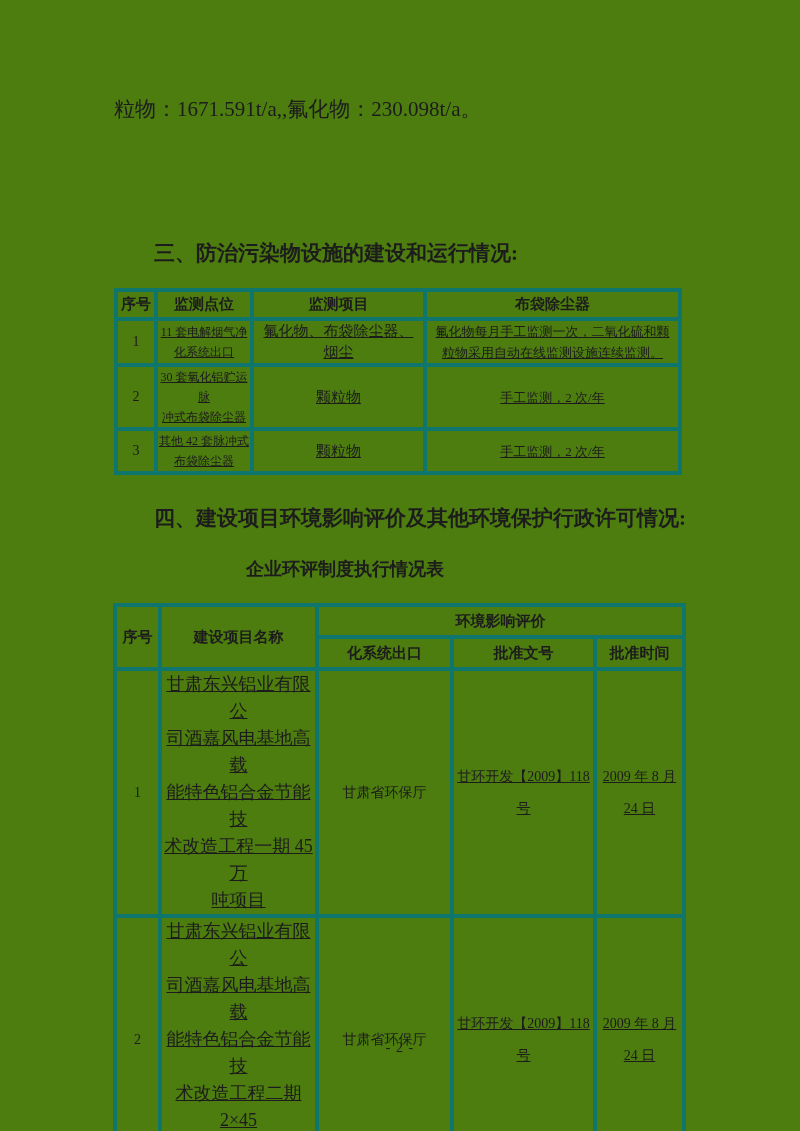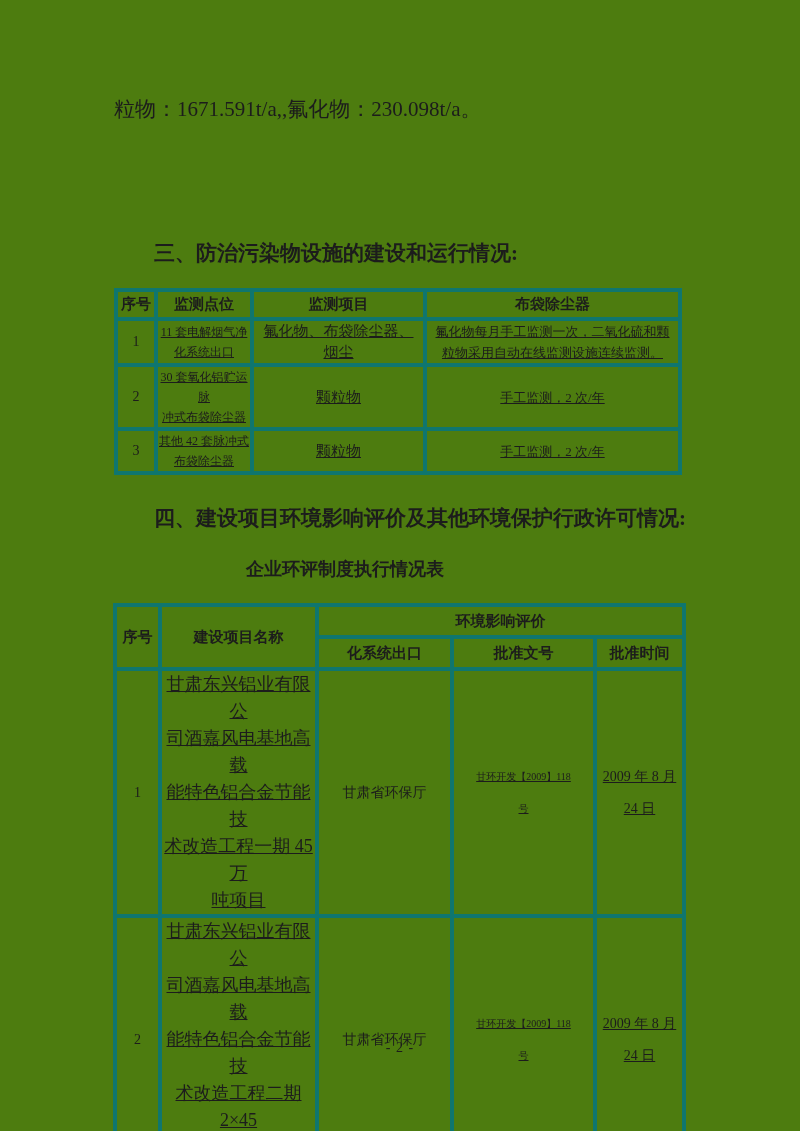--- a/index.html
+++ b/index.html
@@ -75,21 +75,21 @@
   #table-2 {
     position: absolute;
     left: 113px;
     top: 603px;
     width: 569px;
   }
   #table-2 th { font-size: 15px; font-weight: 700; font-family: Liberation Mono, monospace; }
   #table-2 .c2-no      { font-size: 14px; }
   #table-2 .c2-project { font-size: 18px; line-height: 27px; }
   #table-2 .c2-approver{ font-size: 14px; }
-  #table-2 .c2-doc     { font-size: 10px; line-height: 31.5px; }
+  #table-2 .c2-doc     { font-size: 14px; line-height: 31.5px; }
   #table-2 .c2-time    { font-size: 14px; line-height: 31.5px; }
 
   .page-number {
     position: absolute;
     top: 1040px;
     left: 0;
     width: 800px;
     text-align: center;
     font-size: 14px;
     letter-spacing: 1px;

